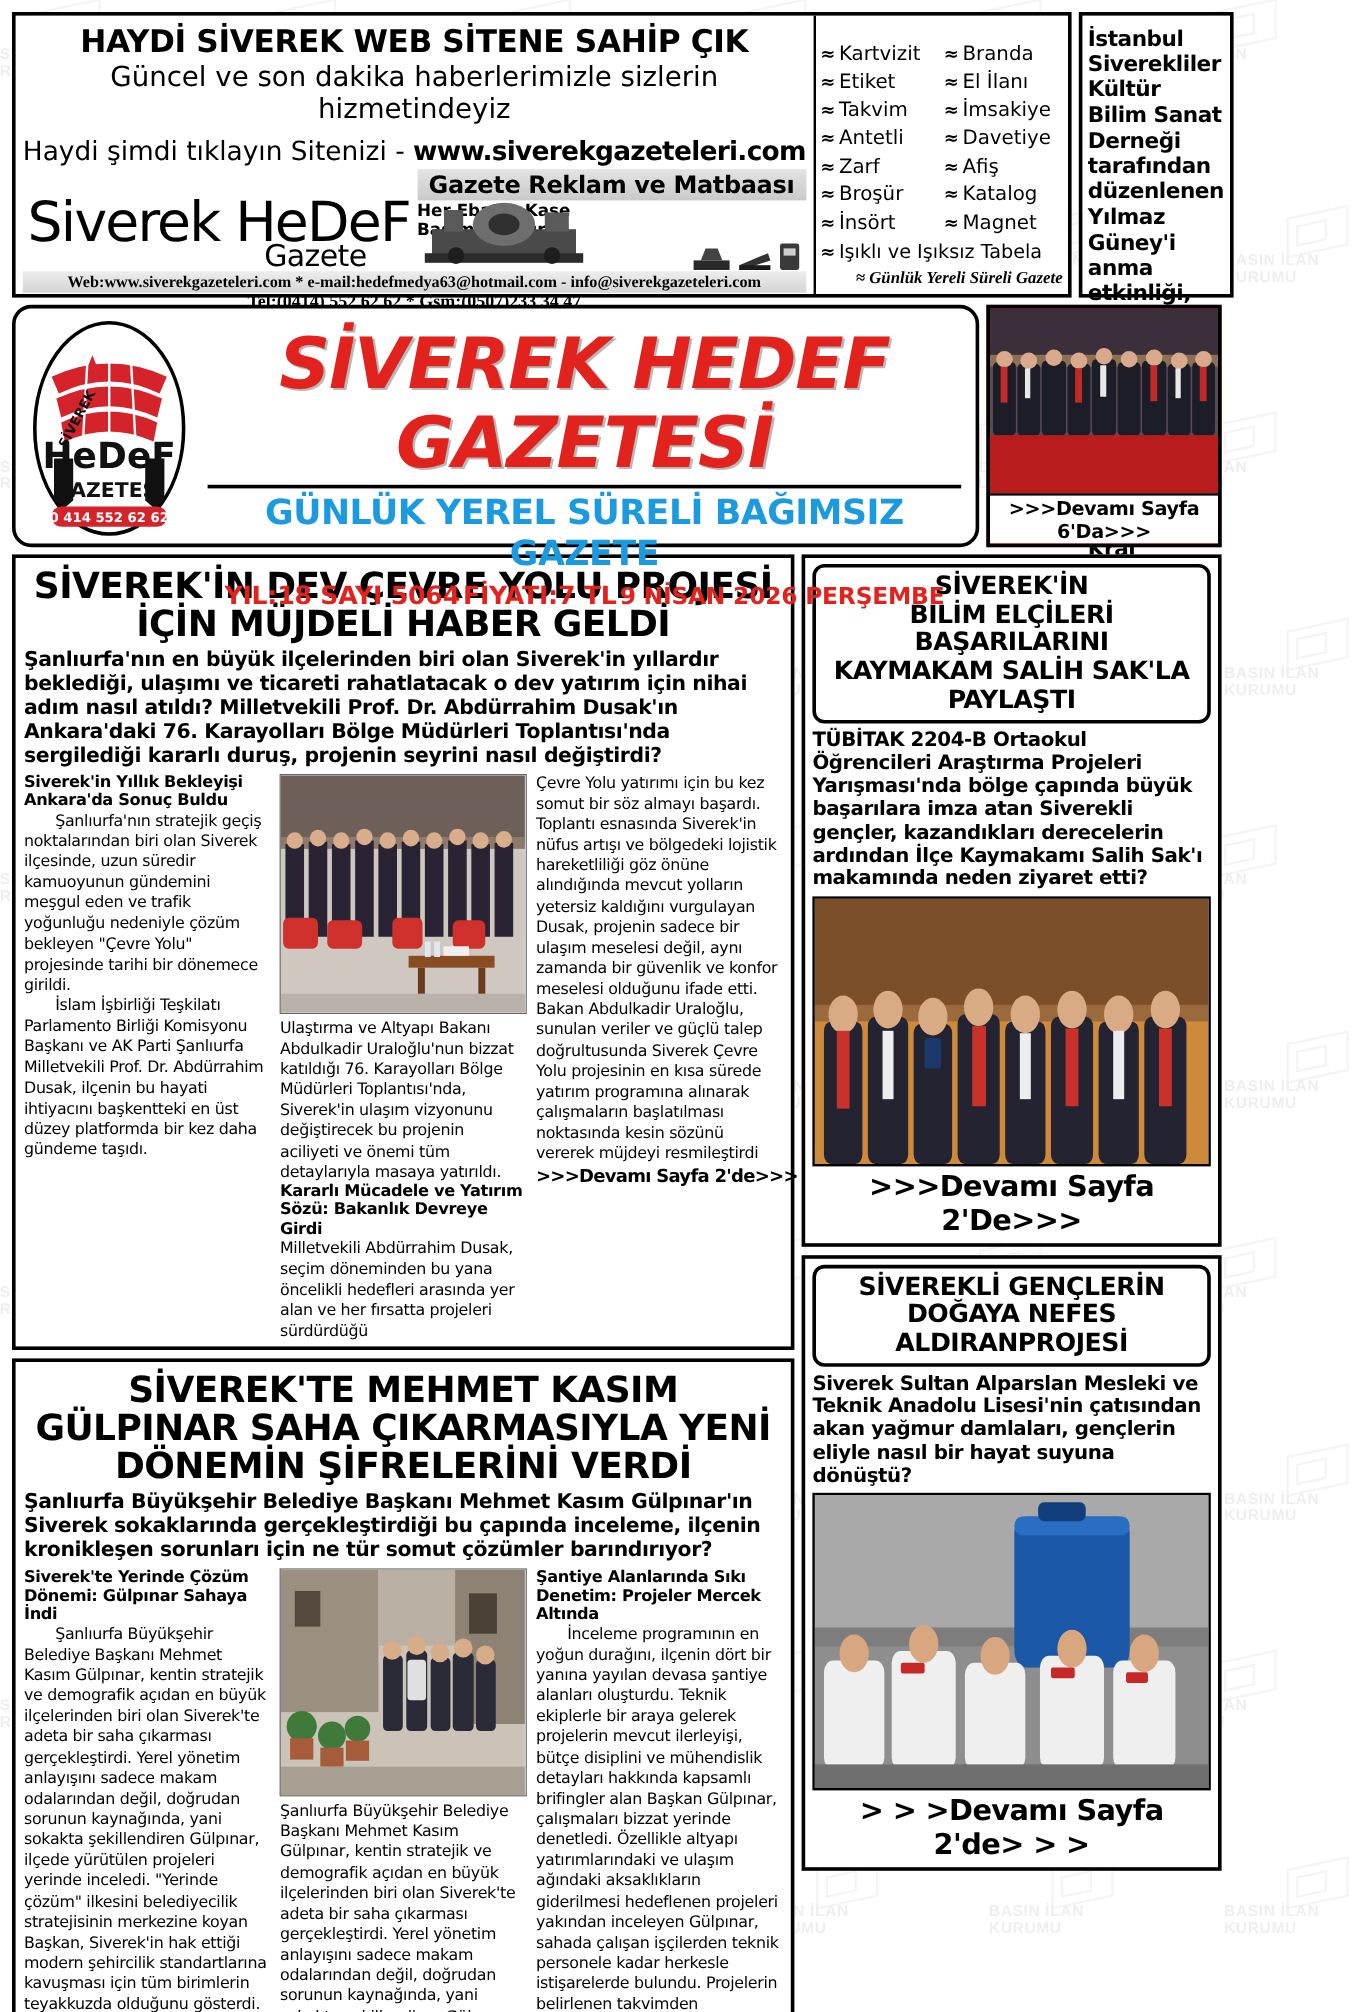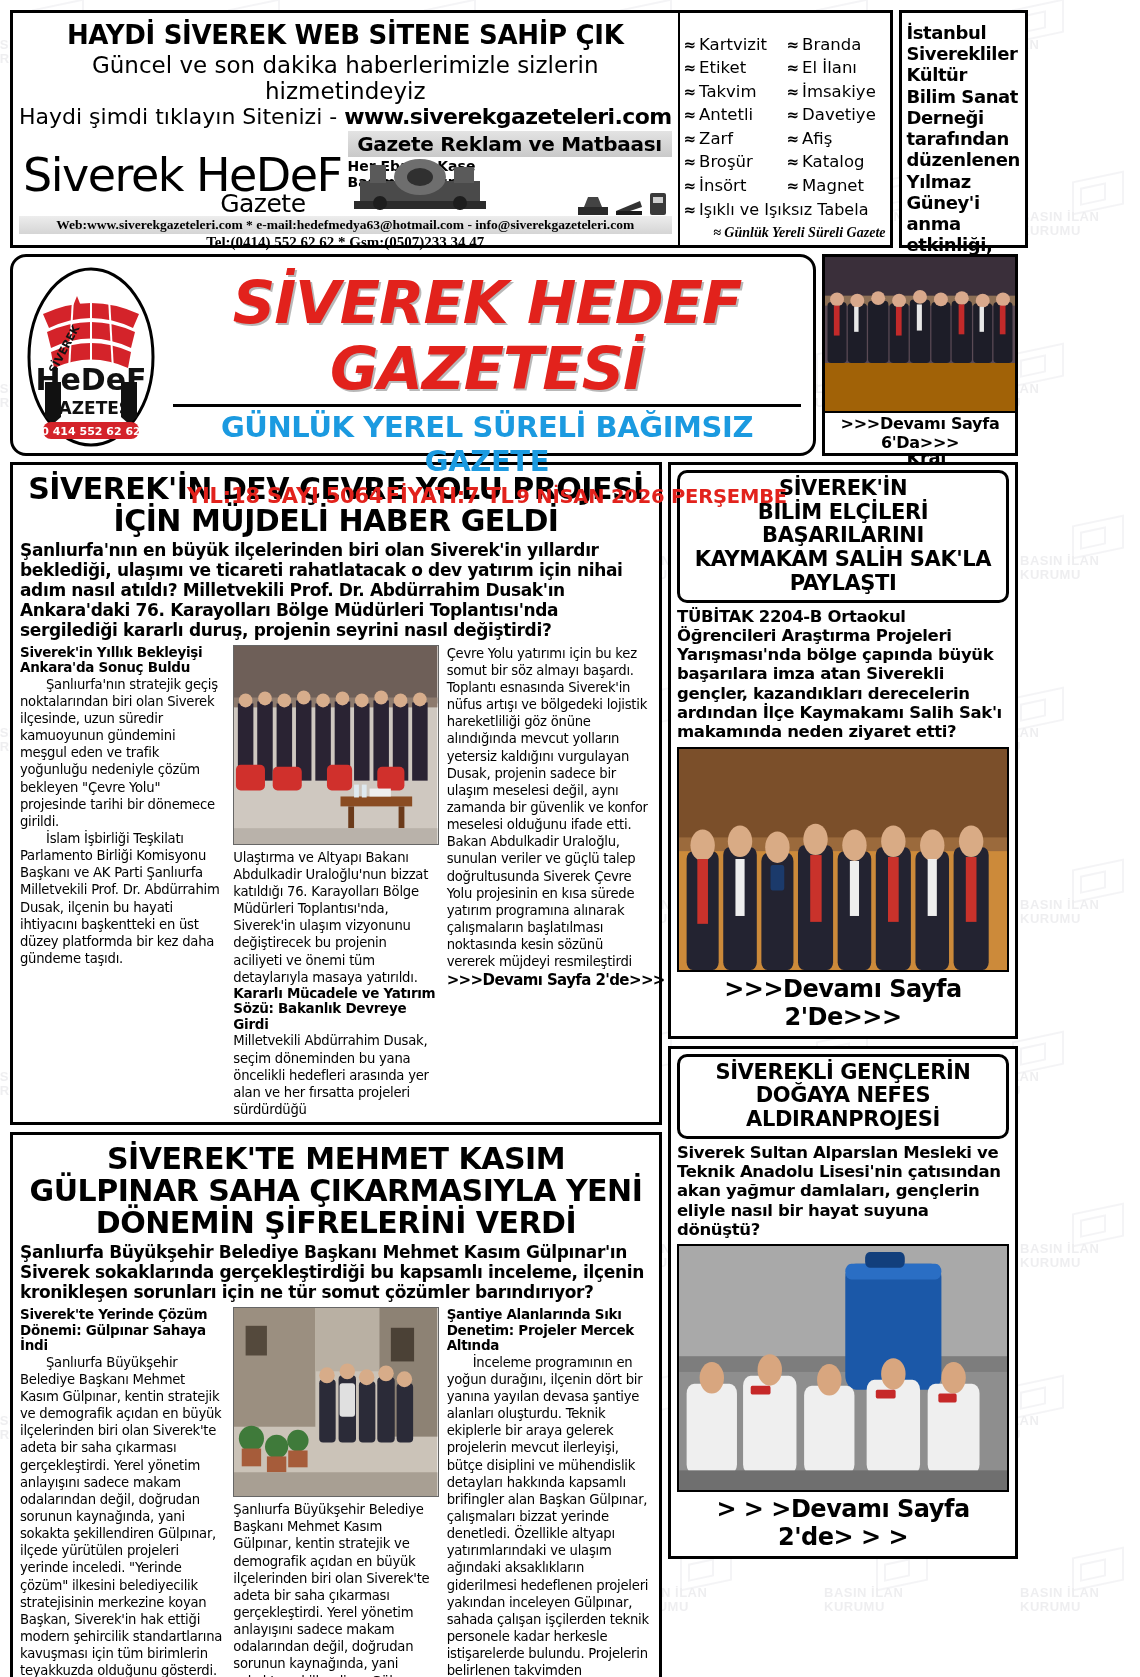--- a/index.html
+++ b/index.html
@@ -80,21 +80,21 @@
   }
   .ad-h2 {
     text-align: center;
     font-size: 23px; font-weight: 400;
     font-family: "DejaVu Sans", sans-serif;
     margin-top: 2px;
   }
   .ad-h3 {
     font-size: 22px; font-weight: 400;
     font-family: "DejaVu Sans", sans-serif;
-    margin-top: 0;
+    margin-top: 10px;
     white-space: nowrap;
   }
   .ad-h3 .url { font-weight: 800; letter-spacing: -.6px; }
 
   .logo-row { display: flex; align-items: flex-end; margin-top: 2px; }
   .siverek-hedef {
     font-family: "DejaVu Sans", sans-serif;
     font-weight: 400;
     font-size: 46px;
     letter-spacing: -1.5px;
@@ -255,21 +255,21 @@
     color: #e2221c;
     font-size: 21px;
     letter-spacing: -.2px;
   }
   .mast-info .date { font-size: 19.5px; }
 
   .photobox {
     flex: 1 1 auto;
     border: 3px solid #000;
     display:flex; flex-direction:column;
-    background:#a16207;
+    background:#b91c1c;
     overflow:hidden;
     gap:48px;
   }
   .photobox .ph { flex:1 1 auto; overflow:hidden; position:relative;}
   .devami {
     text-align:center;
     font-family:"DejaVu Sans", sans-serif;
     font-weight:800;
     font-size:16px;
     letter-spacing:-.3px;
@@ -906,21 +906,21 @@
           </div>
           <div class="c">
             <div class="body"><span>Çevre Yolu yatırımı için bu kez somut bir söz almayı başardı. Toplantı esnasında Siverek'in nüfus artışı ve bölgedeki lojistik hareketliliği göz önüne alındığında mevcut yolların yetersiz kaldığını vurgulayan Dusak, projenin sadece bir ulaşım meselesi değil, aynı zamanda bir güvenlik ve konfor meselesi olduğunu ifade etti. Bakan Abdulkadir Uraloğlu, sunulan veriler ve güçlü talep doğrultusunda Siverek Çevre Yolu projesinin en kısa sürede yatırım programına alınarak çalışmaların başlatılması noktasında kesin sözünü vererek müjdeyi resmileştirdi</span></div>
             <div class="devami-inline">&gt;&gt;&gt;Devamı Sayfa 2'de&gt;&gt;&gt;</div>
           </div>
         </div>
       </div>
 
       <div class="article" style="margin-top:7px;">
         <div class="art-head">SİVEREK'TE MEHMET KASIM GÜLPINAR SAHA ÇIKARMASIYLA YENİ DÖNEMİN ŞİFRELERİNİ VERDİ</div>
-        <div class="art-lead">Şanlıurfa Büyükşehir Belediye Başkanı Mehmet Kasım Gülpınar'ın Siverek sokaklarında gerçekleştirdiği bu kapsamlı inceleme, ilçenin kronikleşen sorunları için ne tür somut çözümler barındırıyor?</div>
+        <div class="art-lead">Şanlıurfa Büyükşehir Belediye Başkanı Mehmet Kasım Gülpınar'ın Siverek sokaklarında gerçekleştirdiği bu çapında inceleme, ilçenin kronikleşen sorunları için ne tür somut çözümler barındırıyor?</div>
         <div class="cols3">
           <div class="c">
             <div class="subhead">Siverek'te Yerinde Çözüm Dönemi: Gülpınar Sahaya İndi</div>
             <div class="body"><span class="ind"></span><span>Şanlıurfa Büyükşehir Belediye Başkanı Mehmet Kasım Gülpınar, kentin stratejik ve demografik açıdan en büyük ilçelerinden biri olan Siverek'te adeta bir saha çıkarması gerçekleştirdi. Yerel yönetim anlayışını sadece makam odalarından değil, doğrudan sorunun kaynağında, yani sokakta şekillendiren Gülpınar, ilçede yürütülen projeleri yerinde inceledi. "Yerinde çözüm" ilkesini belediyecilik stratejisinin merkezine koyan Başkan, Siverek'in hak ettiği modern şehircilik standartlarına kavuşması için tüm birimlerin teyakkuzda olduğunu gösterdi. Bu ziyaret, sadece bir denetim programı değil, aynı zamanda Siverek'in geleceğine dair güçlü bir siyasi ve idari kararlılık mesajı olarak kayıtlara geçti.</span></div>
           </div>
           <div class="c">
             <div class="ph" style="height:190px;border:1px solid #666;overflow:hidden;margin-bottom:4px;">
               <svg class="ph-img" viewBox="0 0 210 190" preserveAspectRatio="none">
                 <rect width="210" height="190" fill="#cbc3b8"></rect>
                 <rect x="0" y="0" width="84" height="120" fill="#9b8f80"></rect>

